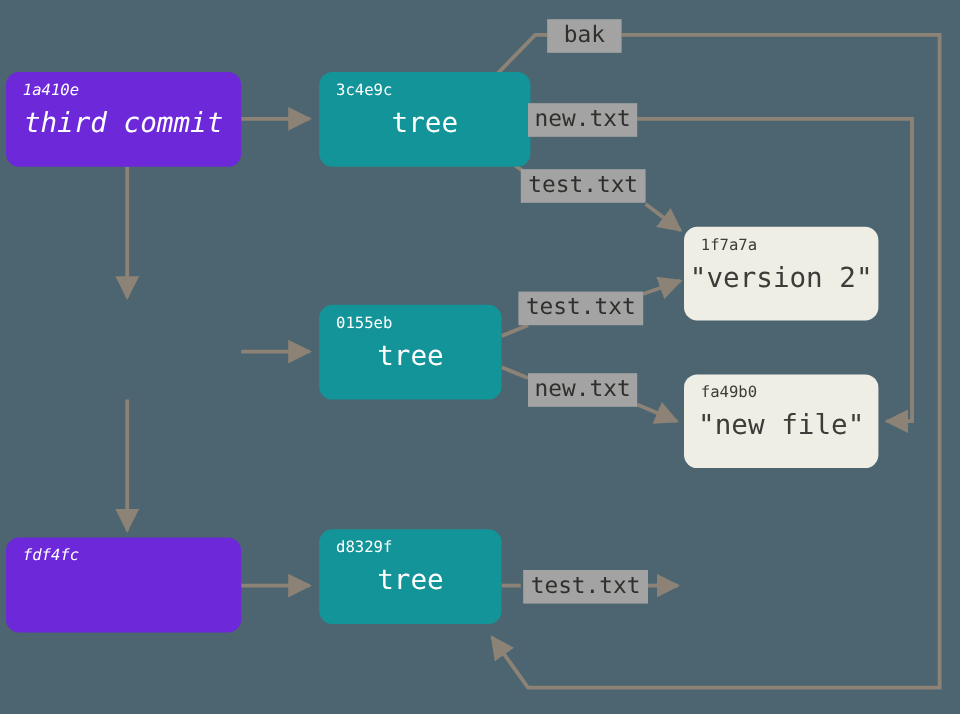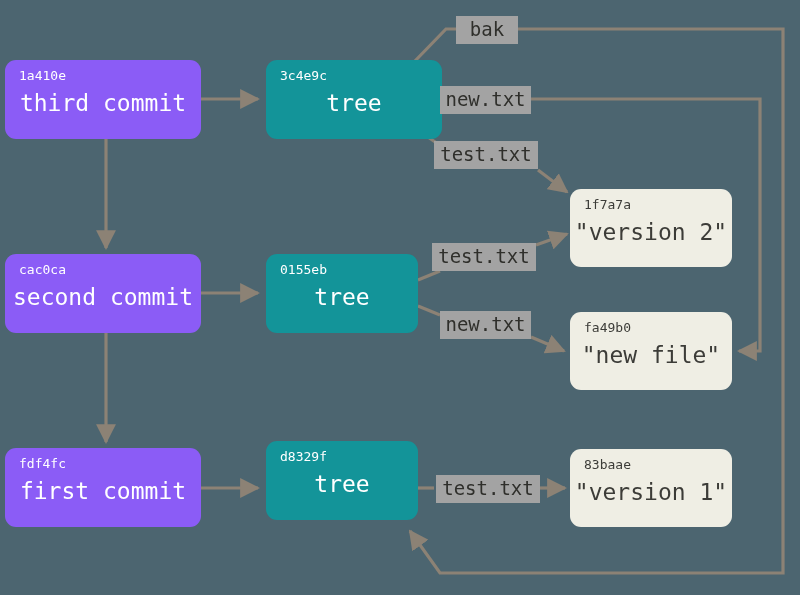--- a/index.html
+++ b/index.html
@@ -23,21 +23,22 @@
     width: 800px;
     height: 595px;
   }
   .node {
     position: absolute;
     border-radius: 11px;
     box-sizing: border-box;
     display: block;
   }
   .node-commit {
-    background: #8b5cf6;
+    background: #6d28d9;
+    font-style: italic;
   }
   .node-tree {
     background: #139499;
   }
   .node-blob {
     background: #efeee4;
   }
   .node-hash {
     position: absolute;
     left: 14px;
@@ -125,28 +126,23 @@
       <path d="M 418 488 L 434 488"></path>
       <path d="M 540 488 L 565 488" marker-end="url(#arrowhead)"></path>
     </g>
   </svg>
 
   <div class="node node-commit" style="left:5px; top:60px; width:196px; height:79px;">
     <span class="node-hash">1a410e</span>
     <span class="node-title">third commit</span>
   </div>
 
-  <div class="node node-commit" style="left:5px; top:254px; width:196px; height:79px;">
-    <span class="node-hash">cac0ca</span>
-    <span class="node-title">second commit</span>
-  </div>
 
   <div class="node node-commit" style="left:5px; top:448px; width:196px; height:79px;">
     <span class="node-hash">fdf4fc</span>
-    <span class="node-title">first commit</span>
   </div>
 
   <div class="node node-tree" style="left:266px; top:60px; width:176px; height:79px;">
     <span class="node-hash">3c4e9c</span>
     <span class="node-title">tree</span>
   </div>
 
   <div class="node node-tree" style="left:266px; top:254px; width:152px; height:79px;">
     <span class="node-hash">0155eb</span>
     <span class="node-title">tree</span>
@@ -160,24 +156,20 @@
   <div class="node node-blob" style="left:570px; top:189px; width:162px; height:78px;">
     <span class="node-hash">1f7a7a</span>
     <span class="node-title">"version 2"</span>
   </div>
 
   <div class="node node-blob" style="left:570px; top:312px; width:162px; height:78px;">
     <span class="node-hash">fa49b0</span>
     <span class="node-title">"new file"</span>
   </div>
 
-  <div class="node node-blob" style="left:570px; top:449px; width:162px; height:78px;">
-    <span class="node-hash">83baae</span>
-    <span class="node-title">"version 1"</span>
-  </div>
 
   <div class="edge-label" style="left:456px; top:16px; width:62px;">bak</div>
 
   <div class="edge-label" style="left:440px; top:86px; width:91px;">new.txt</div>
 
   <div class="edge-label" style="left:434px; top:141px; width:104px;">test.txt</div>
 
   <div class="edge-label" style="left:432px; top:243px; width:104px;">test.txt</div>
 
   <div class="edge-label" style="left:440px; top:311px; width:91px;">new.txt</div>

